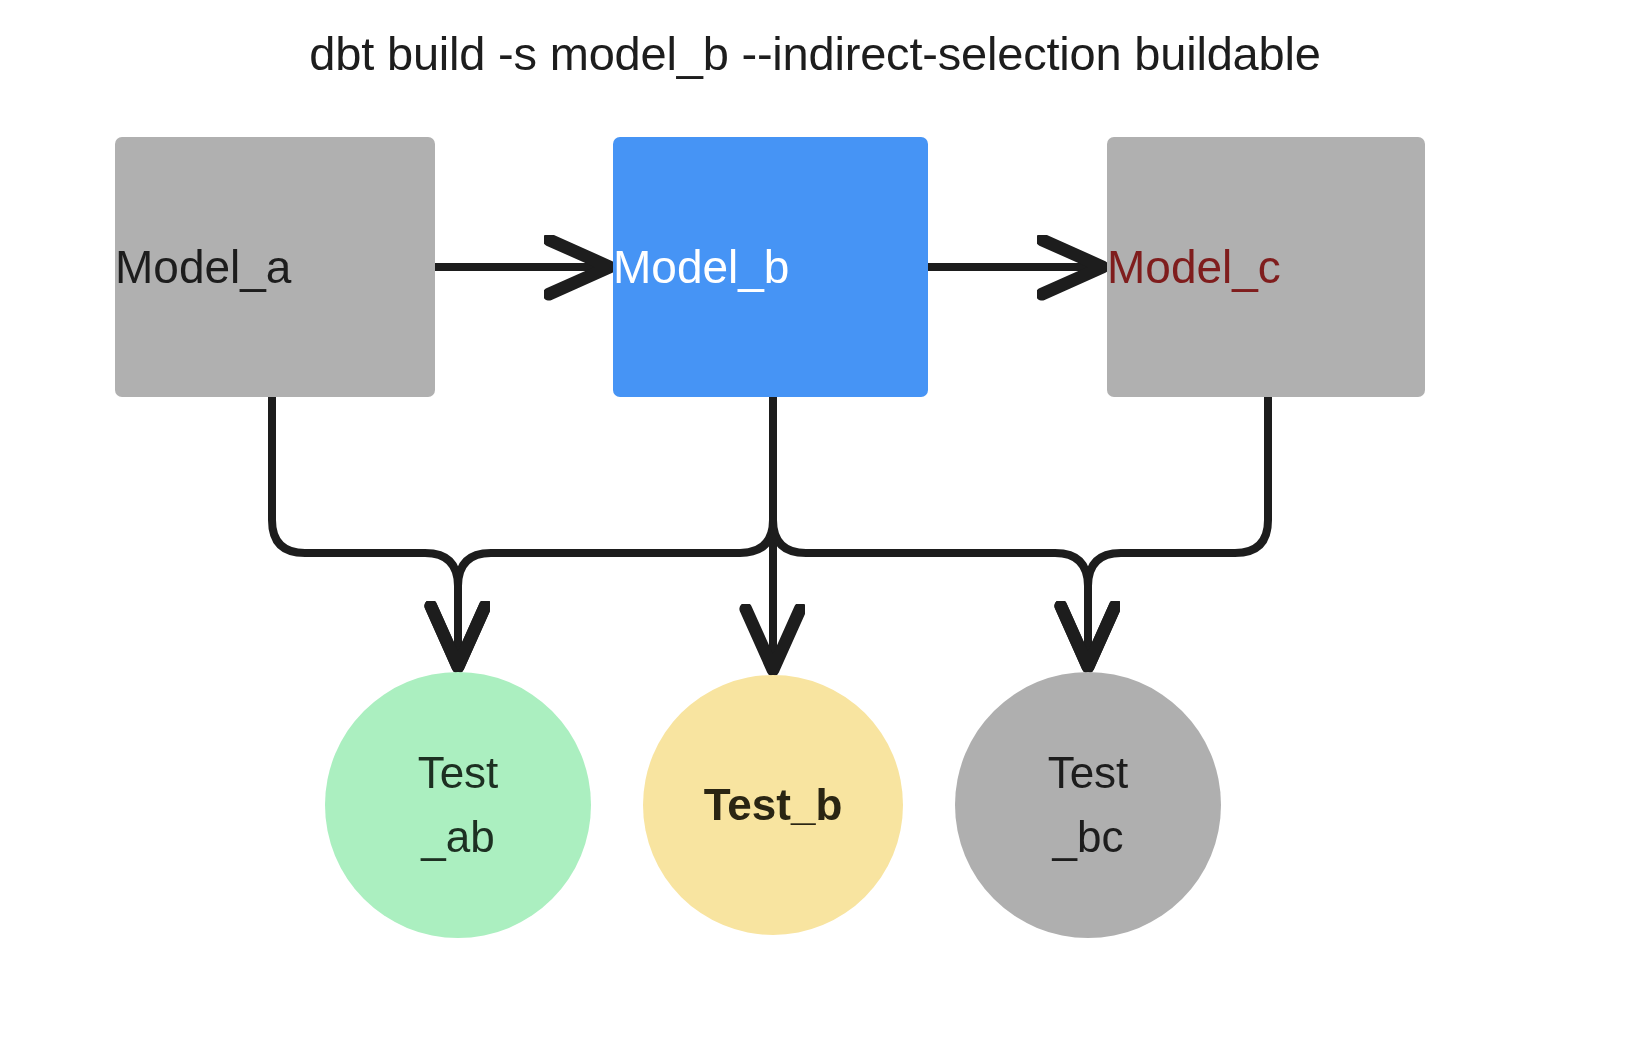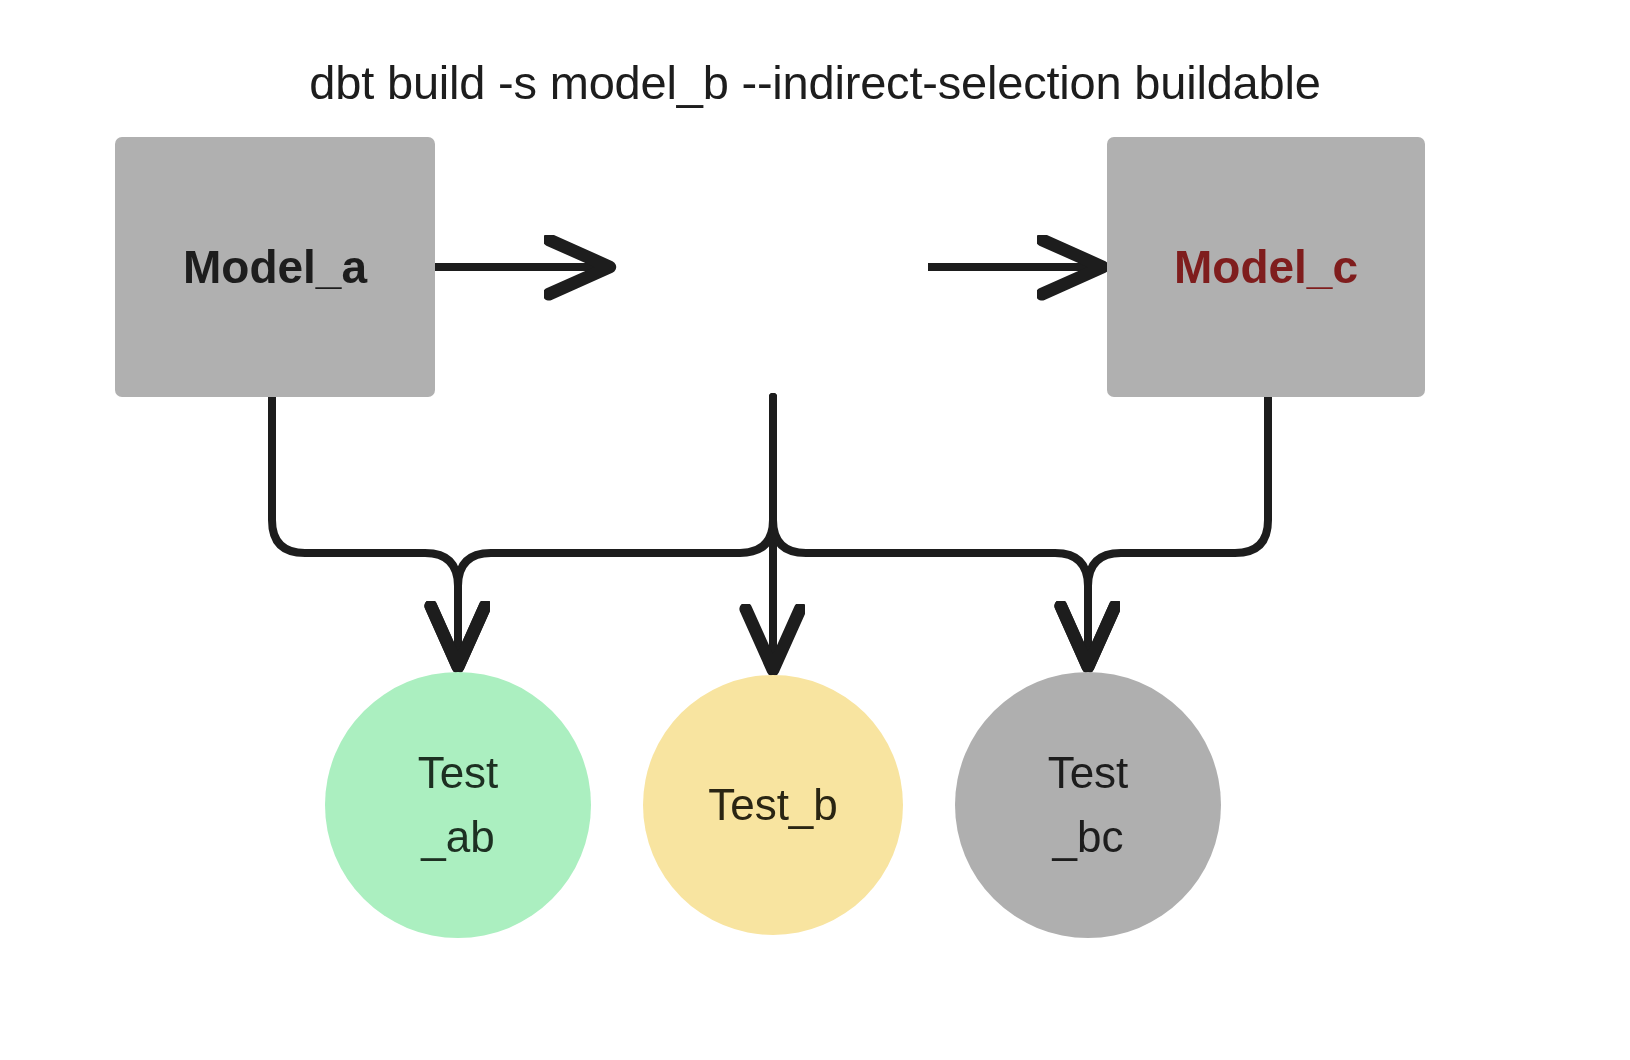--- a/index.html
+++ b/index.html
@@ -18,30 +18,27 @@
   #title {
     position: absolute;
     left: 0;
     top: 26px;
     width: 1630px;
     text-align: center;
     font-size: 47px;
     color: #1d1d1d;
     letter-spacing: -0.2px;
     white-space: nowrap;
-    margin-top: 29px;
   }
   .node-box {
     position: absolute;
     border-radius: 7px;
     display: flex;
     align-items: center;
-    justify-content: center;
     box-sizing: border-box;
-    font-weight: bold;
   }
   .node-box .node-label {
     font-size: 46px;
     line-height: 1.05;
     text-align: center;
     white-space: pre;
   }
   .node-circle {
     position: absolute;
     border-radius: 50%;
@@ -91,31 +88,34 @@
 
     <path d="M 773 397 L 773 520 Q 773 553 806 553 L 1055 553 Q 1088 553 1088 586 L 1088 662" fill="none" stroke="#1d1d1d" stroke-width="8" stroke-linecap="round" stroke-linejoin="round" marker-end="url(#arrowhead)"></path>
 
     <path d="M 1268 397 L 1268 520 Q 1268 553 1235 553 L 1121 553 Q 1088 553 1088 586 L 1088 662" fill="none" stroke="#1d1d1d" stroke-width="8" stroke-linecap="round" stroke-linejoin="round" marker-end="url(#arrowhead)"></path>
   </svg>
 
   <div class="node-box" style="left:115px; top:137px; width:320px; height:260px; background:#b0b0b0; color:#1d1d1d;">
     <span class="node-label">Model_a</span>
   </div>
 
+  <div class="node-box" style="left:613px; top:137px; width:315px; height:260px; background:#4694f5; color:#ffffff;">
+    <span class="node-label">Model_b</span>
+  </div>
 
   <div class="node-box" style="left:1107px; top:137px; width:318px; height:260px; background:#b0b0b0; color:#7f1d1d;">
     <span class="node-label">Model_c</span>
   </div>
 
   <div class="node-circle" style="left:325px; top:672px; width:266px; height:266px; background:#abefc0; color:#1d3022;">
     <span class="node-label">Test
 _ab</span>
   </div>
 
-  <div class="node-circle" style="left:643px; top:675px; width:260px; height:260px; background:#f8e4a0; color:#2a2513;">
+  <div class="node-circle" style="left:643px; top:675px; width:260px; height:260px; background:#f8e4a0; color:#2a2513;font-weight:bold;">
     <span class="node-label">Test_b</span>
   </div>
 
   <div class="node-circle" style="left:955px; top:672px; width:266px; height:266px; background:#afafaf; color:#1d1d1d;">
     <span class="node-label">Test
 _bc</span>
   </div>
 
 </div>
 

